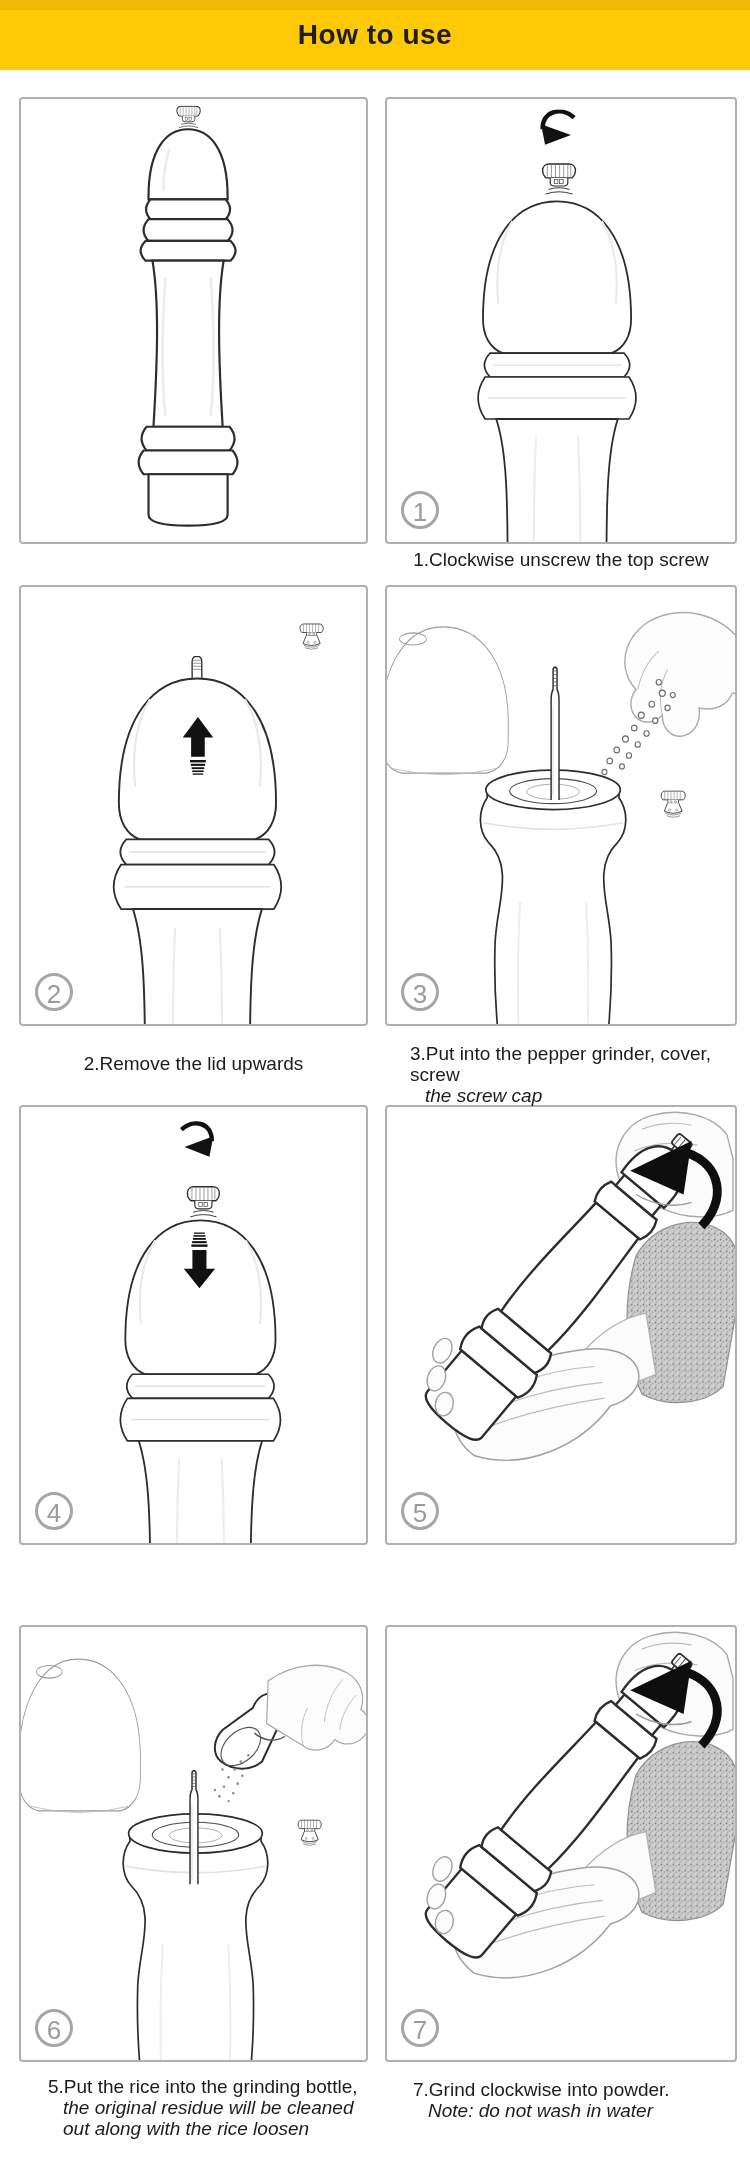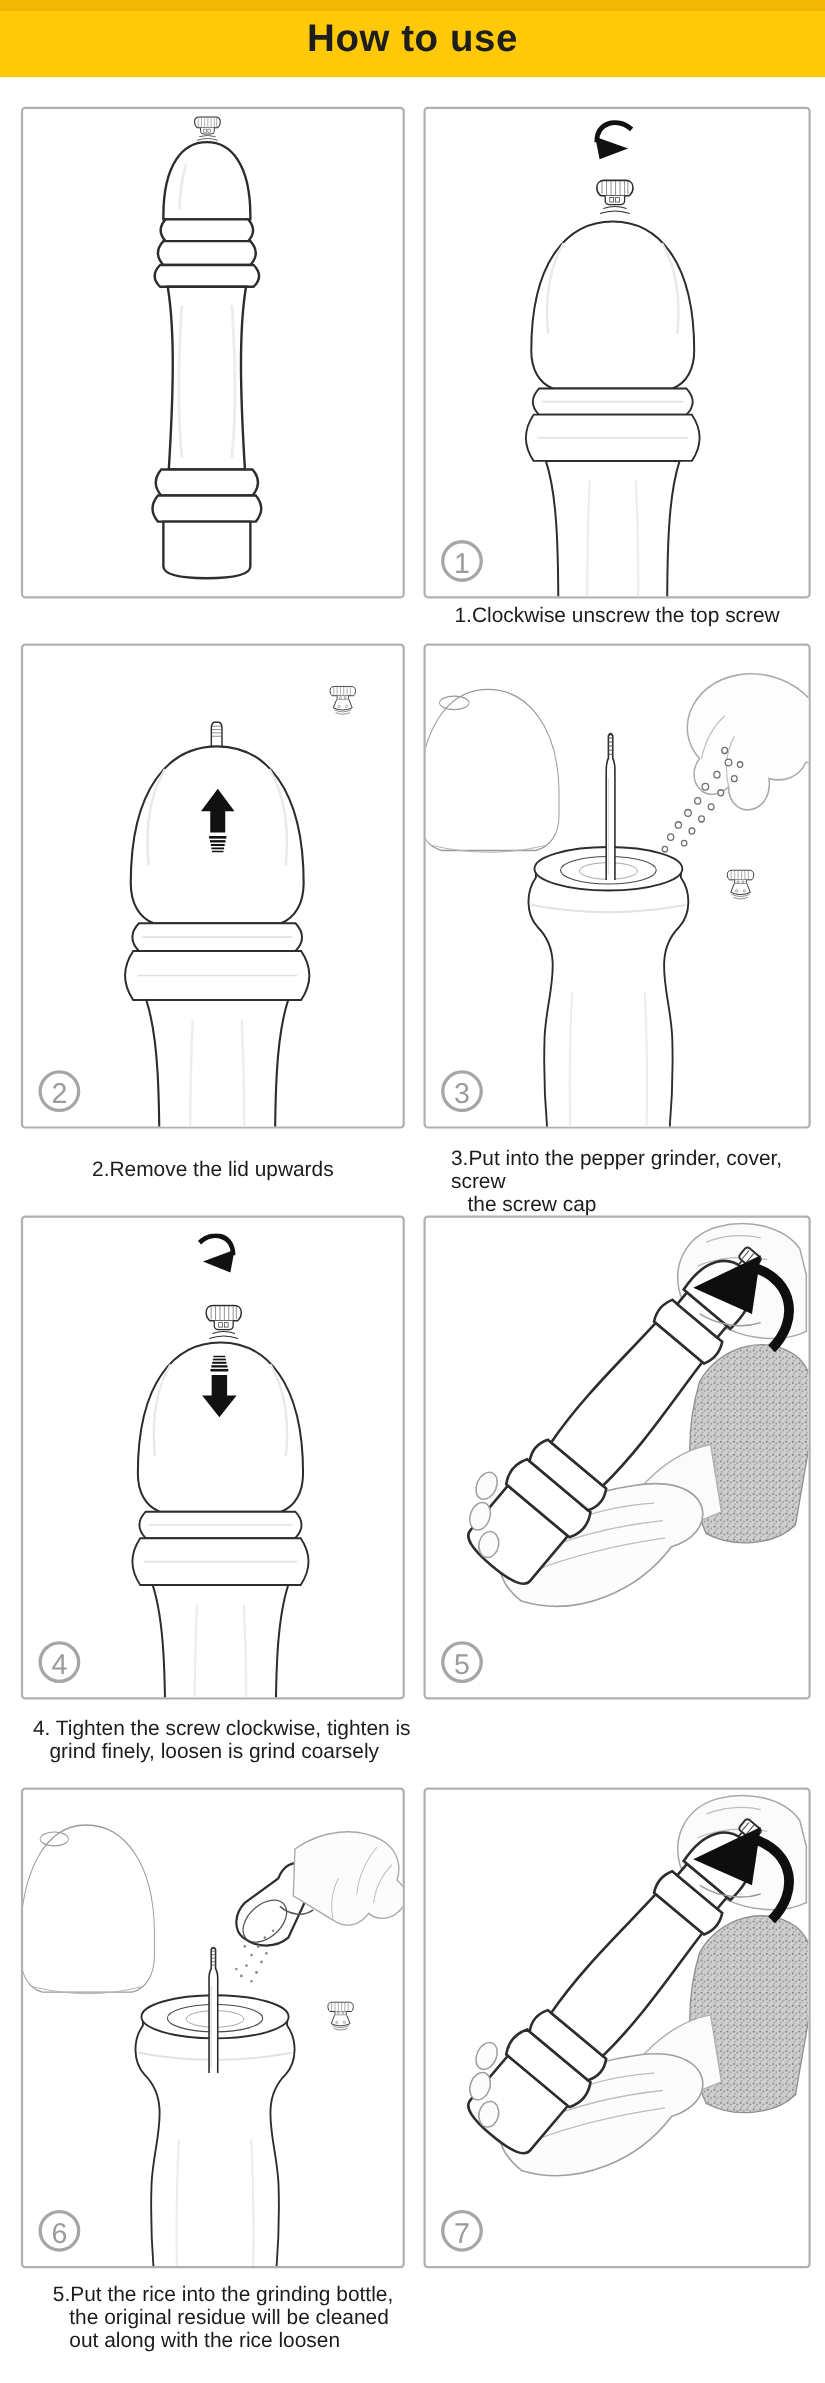--- a/index.html
+++ b/index.html
@@ -3,34 +3,34 @@
 <meta charset="utf-8">
 <title>How to use</title>
 <style>
   html,body{margin:0;padding:0;background:#ffffff;}
   .page{position:relative;width:750px;height:2166px;background:#fff;overflow:hidden;
         font-family:"Liberation Sans", sans-serif;}
   
   .banner{position:absolute;left:0;top:0;width:750px;height:70px;
           background:linear-gradient(180deg,var(--color-banner_top,#f0b802) 0 10px,var(--color-banner,#ffc907) 10px 100%);
           display:flex;align-items:center;justify-content:center;}
-  .banner h1{margin:18px;font-size:35px;font-weight:bold;letter-spacing:.5px;
+  .banner h1{margin:18px;font-size:28px;font-weight:bold;letter-spacing:.5px;
              color:var(--color-title_text,#1e1e1e);}
   
   .panel{position:absolute;background:#fff;border:2px solid var(--color-panel_border,#b0b0b0);
          border-radius:4px;box-sizing:border-box;}
   .panel svg{width:100%;height:100%;display:block;color:var(--color-line_art,#2d2d2d);}
   
   .badge{position:absolute;left:14px;bottom:13px;width:38px;height:38px;border-radius:50%;
          border:3px solid var(--color-badge,#a6a6a6);color:var(--color-badge_text,#9b9b9b);
          font-size:26px;line-height:36px;text-align:center;box-sizing:border-box;background:transparent;}
   
   .caption{position:absolute;font-size:19px;line-height:21px;color:var(--color-caption_text,#1c1c1c);}
   .caption.center{text-align:center;}
-  .caption .indent{padding-left:15px;}
+  .caption .indent{padding-left:15px;font-style:italic;}
 </style>
 </head>
 <body>
 
 <svg aria-hidden="true" style="position:absolute;width:0;height:0">
   <defs>
     <pattern id="speckle" width="6" height="6" patternUnits="userSpaceOnUse">
       <rect width="6" height="6" fill="#cfcfcf"></rect>
       <circle cx="1.5" cy="1.5" r="0.9" fill="#777"></circle>
       <circle cx="4.5" cy="3" r="0.8" fill="#8a8a8a"></circle>
@@ -284,28 +284,28 @@
 
   <div class="caption center" style="left:19px;top:1053px;width:349px">
     <div>2.Remove the lid upwards</div>
   </div>
 
   <div class="caption" style="left:410px;top:1043px">
     <div>3.Put into the pepper grinder, cover, screw</div>
     <div class="indent">the screw cap</div>
   </div>
 
-  <div class="caption" style="left:30px;top:1561px">
-    <div>4. Tighten the screw clockwise, tighten is</div>
-    <div class="indent">grind finely, loosen is grind coarsely</div>
-  </div>
 
   <div class="caption" style="left:390px;top:1561px">
   </div>
 
   <div class="caption" style="left:48px;top:2076px">
     <div>5.Put the rice into the grinding bottle,</div>
     <div class="indent">the original residue will be cleaned</div>
     <div class="indent">out along with the rice loosen</div>
   </div>
 
+  <div class="caption" style="left:413px;top:2079px">
+    <div>7.Grind clockwise into powder.</div>
+    <div class="indent">Note: do not wash in water</div>
+  </div>
 
 </div>
 
 </body></html>

